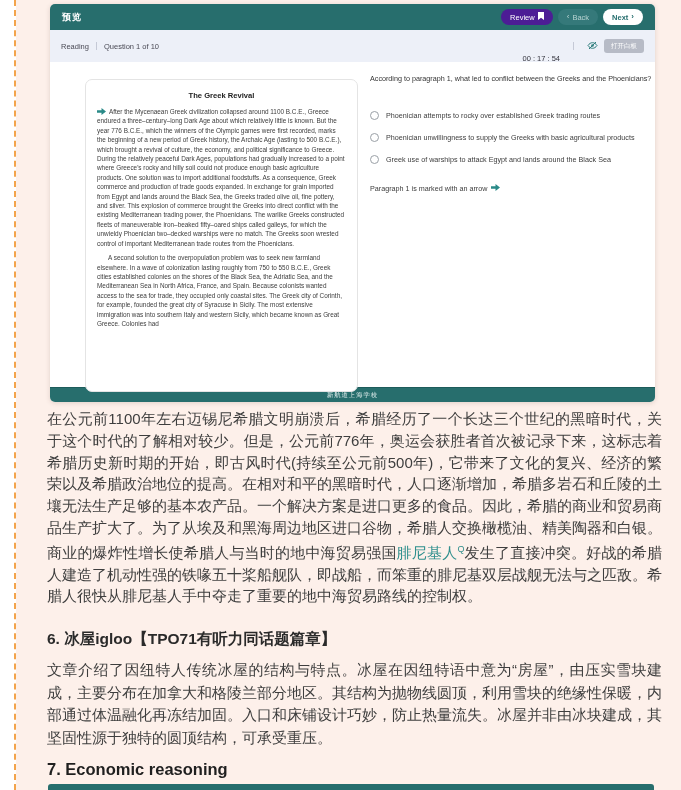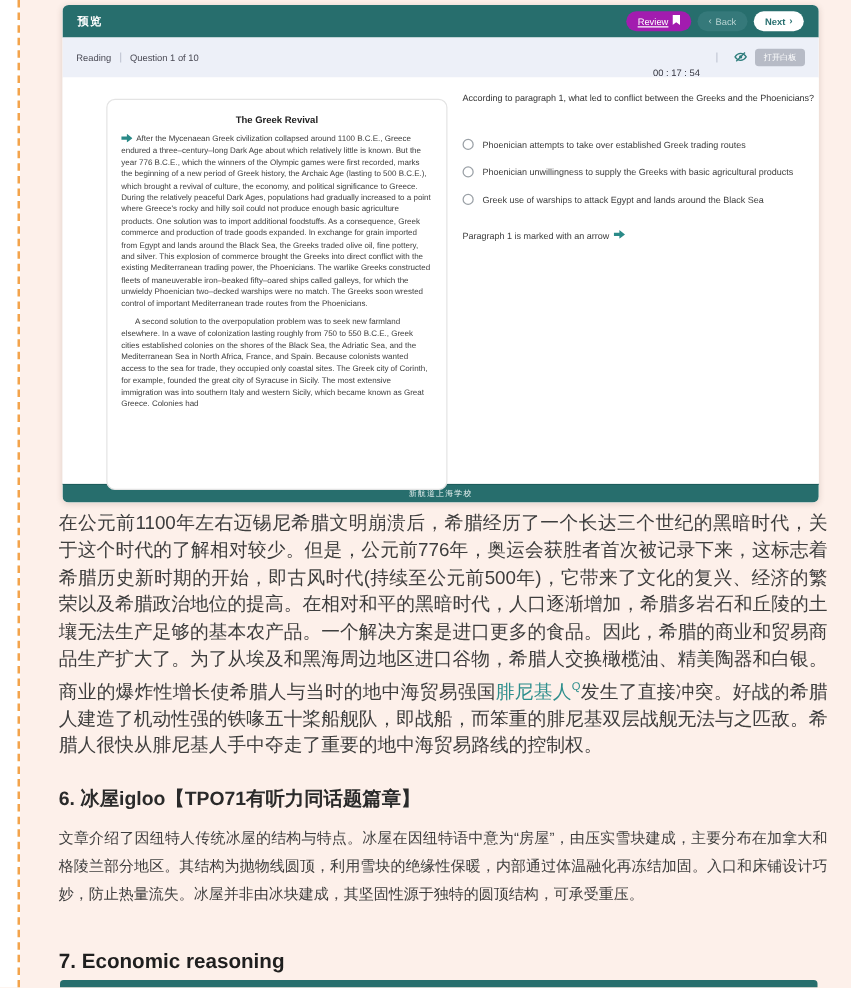--- a/index.html
+++ b/index.html
@@ -10,21 +10,21 @@
   }
   .left-strip{position:absolute;left:0;top:0;width:14px;height:790px;background:#ffffff;border-right:2px dashed #f3a44c;}
 
   
   .screenshot{position:absolute;left:50px;top:4px;width:605px;height:398px;border-radius:5px;
     box-shadow:0 1px 5px rgba(90,60,50,.18);background:#fff;display:flex;flex-direction:column;overflow:hidden;}
   .ts-header{height:26px;background:#276e6d;display:flex;align-items:center;padding:0 12px;gap:5px;flex:0 0 auto;}
   .ts-title{color:#fff;font-size:9px;font-weight:bold;letter-spacing:1px;}
   .ts-spacer{flex:1;}
   .btn{display:inline-flex;align-items:center;gap:3px;height:16px;padding:0 9px;border-radius:9px;font-size:7.5px;border:none;cursor:pointer;font-family:inherit;}
-  .btn.review{background:#a21caf;color:#fff;text-decoration:underline;}
+  .btn.review{background:#4c1d95;color:#fff;}
   .btn.back{background:#35797a;color:#b9d4d3;}
   .btn.next{background:#ffffff;color:#266e6e;font-weight:bold;}
   .chev{font-size:8px;line-height:1;}
 
   .ts-statusbar{height:32px;background:#edf0f8;display:flex;align-items:center;padding:0 11px;font-size:7.5px;color:#4a4a55;flex:0 0 auto;}
   .sb-div{width:1px;height:8px;background:#c5c9d6;margin:0 7px;}
   .sb-right{margin-left:auto;display:flex;align-items:center;gap:6px;}
   .timer{color:#33333d;margin-top:24px;}
   .wb-btn{background:#b7bbc6;color:#fff;font-size:6.5px;padding:2.5px 7px;border-radius:3px;border:none;cursor:pointer;font-family:inherit;}
 
@@ -47,21 +47,21 @@
   .ts-footer{height:14px;background:#276e6d;display:flex;align-items:center;justify-content:center;border-top:1px solid #1d5c5b;flex:0 0 auto;}
   .watermark{color:#e8f2f1;font-size:6.3px;letter-spacing:1px;}
 
   
   .translation{position:absolute;left:47px;top:408px;width:615px;font-size:15px;line-height:21.8px;color:#3e3e3e;text-align:justify;}
   .term-link{color:#2f8f8d;text-decoration:none;cursor:pointer;}
   .term-link sup{font-size:9px;color:#2f8f8d;}
 
   .section6{position:absolute;left:47px;top:629px;width:615px;}
   .sec-heading{font-size:15.5px;font-weight:bold;color:#2a2a2a;margin:0 0 9px;}
-  .sec-body{font-size:12px;line-height:22.5px;color:#3e3e3e;text-align:justify;}
+  .sec-body{font-size:15px;line-height:22.5px;color:#3e3e3e;text-align:justify;}
 
   .h7{position:absolute;left:47px;top:760px;font-size:16.5px;font-weight:bold;color:#1f1f1f;}
   .next-bar{position:absolute;left:48px;top:784px;width:606px;height:6px;background:#276e6d;border-radius:3px 3px 0 0;}
 </style>
 </head>
 <body>
 
 <div class="left-strip"></div>
 
 <div class="screenshot">
@@ -109,21 +109,21 @@
               <path d="M0 2.2h4.5V0L9 3.5 4.5 7V4.8H0z" fill="#2a8a88"></path>
             </svg></span><span>After the Mycenaean Greek civilization collapsed around 1100 B.C.E., Greece endured a three–century–long Dark Age about which relatively little is known. But the year 776 B.C.E., which the winners of the Olympic games were first recorded, marks the beginning of a new period of Greek history, the Archaic Age (lasting to 500 B.C.E.), which brought a revival of culture, the economy, and political significance to Greece. During the relatively peaceful Dark Ages, populations had gradually increased to a point where Greece's rocky and hilly soil could not produce enough basic agriculture products. One solution was to import additional foodstuffs. As a consequence, Greek commerce and production of trade goods expanded. In exchange for grain imported from Egypt and lands around the Black Sea, the Greeks traded olive oil, fine pottery, and silver. This explosion of commerce brought the Greeks into direct conflict with the existing Mediterranean trading power, the Phoenicians. The warlike Greeks constructed fleets of maneuverable iron–beaked fifty–oared ships called galleys, for which the unwieldy Phoenician two–decked warships were no match. The Greeks soon wrested control of important Mediterranean trade routes from the Phoenicians.</span></p>
       <p class="pp indent">A second solution to the overpopulation problem was to seek new farmland elsewhere. In a wave of colonization lasting roughly from 750 to 550 B.C.E., Greek cities established colonies on the shores of the Black Sea, the Adriatic Sea, and the Mediterranean Sea in North Africa, France, and Spain. Because colonists wanted access to the sea for trade, they occupied only coastal sites. The Greek city of Corinth, for example, founded the great city of Syracuse in Sicily. The most extensive immigration was into southern Italy and western Sicily, which became known as Great Greece. Colonies had</p>
     </div>
 
     <div class="question-area">
       <div class="q-prompt">According to paragraph 1, what led to conflict between the Greeks and the Phoenicians?</div>
 
       <div class="q-option">
         <span class="radio"></span>
-        <span class="opt-label">Phoenician attempts to take over established Greek trading routes</span>
+        <span class="opt-label">Phoenician attempts to rocky over established Greek trading routes</span>
       </div>
       <div class="q-option">
         <span class="radio"></span>
         <span class="opt-label">Phoenician unwillingness to supply the Greeks with basic agricultural products</span>
       </div>
       <div class="q-option">
         <span class="radio"></span>
         <span class="opt-label">Greek use of warships to attack Egypt and lands around the Black Sea</span>
       </div>
 

